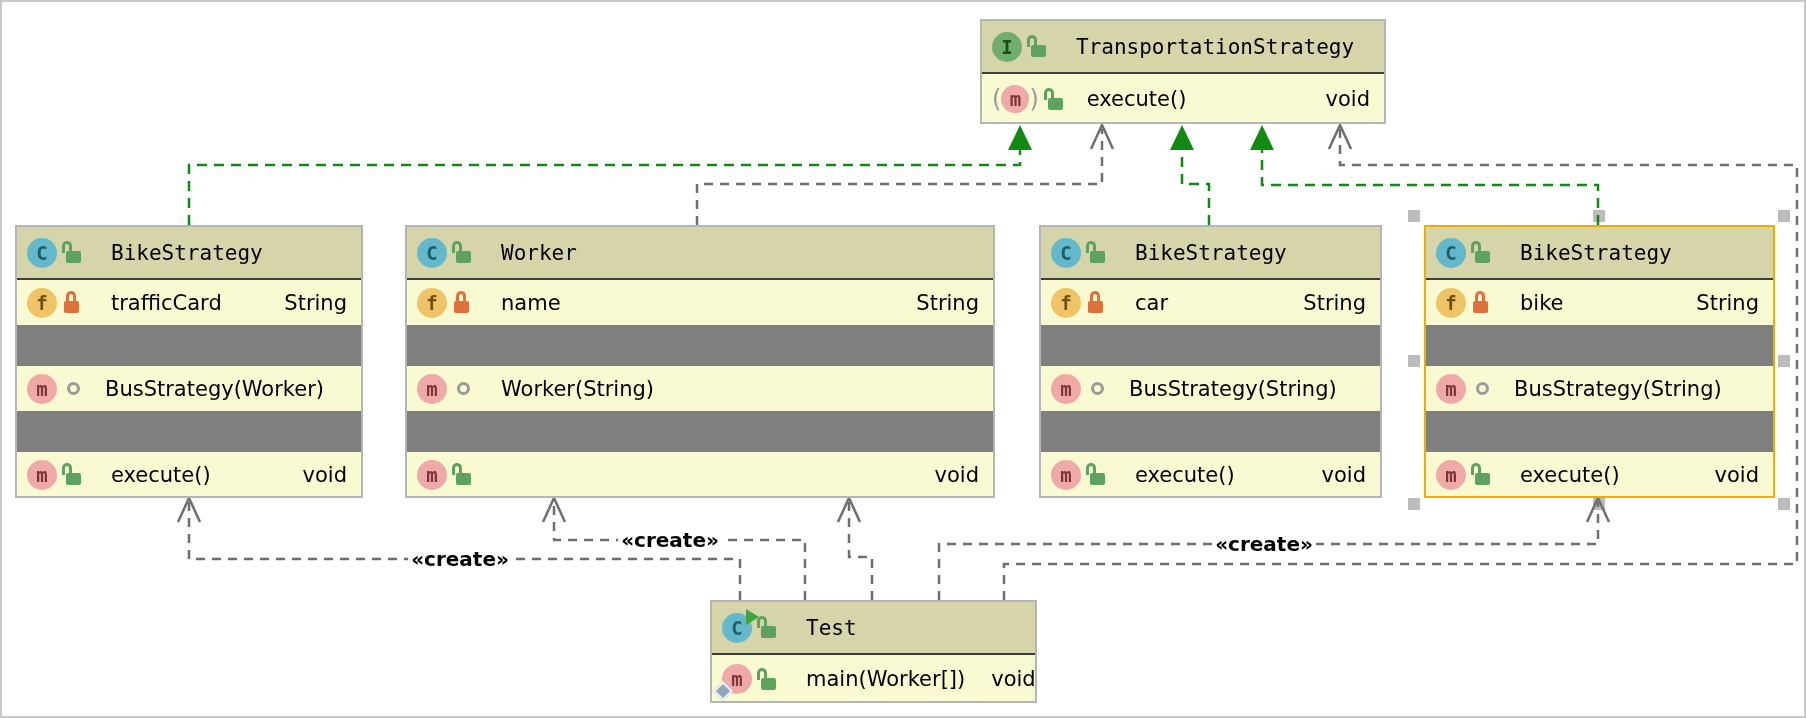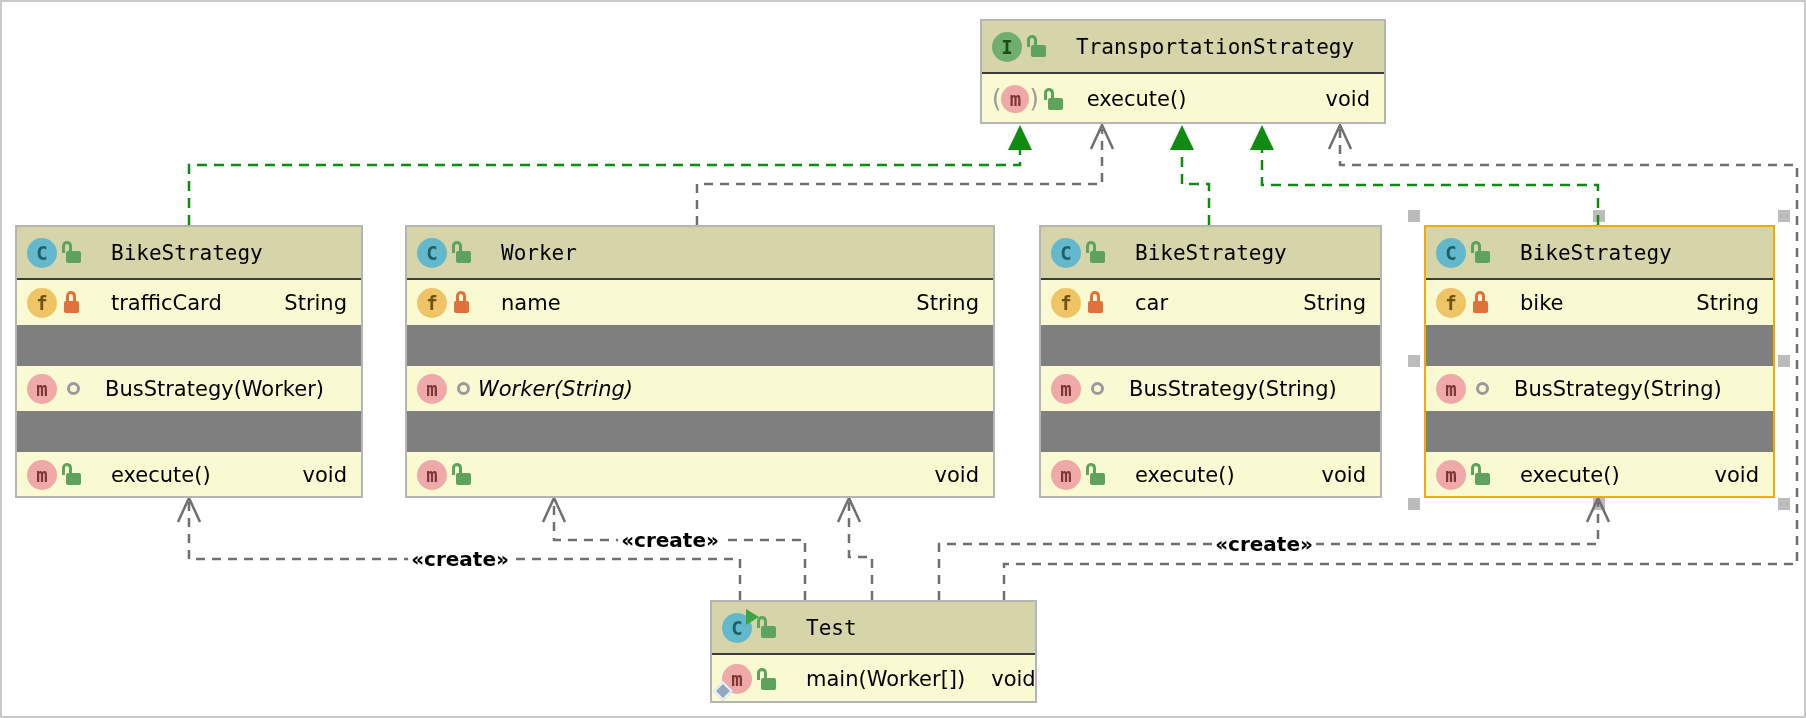--- a/index.html
+++ b/index.html
@@ -211,21 +211,21 @@
         </span>
       <span class="txt">name</span>
       <span class="type">String</span>
     </div>
     <div class="sep" style="height:41px;"></div>
     <div class="mrow" style="height:45px;">
       <span class="circ c-method">
           <span>m</span>
         </span>
       <span class="ring"></span>
-      <span class="txt" style="margin-left:8px;font-style:italic;">Worker(String)</span>
+      <span class="txt" style="margin-left:31px;">Worker(String)</span>
     </div>
     <div class="sep" style="height:41px;"></div>
     <div class="mrow" style="height:45px;">
       <span class="circ c-method">
           <span>m</span>
         </span>
       <span class="lock">
           <i class="sh"></i>
           <i class="bd"></i>
         </span>

